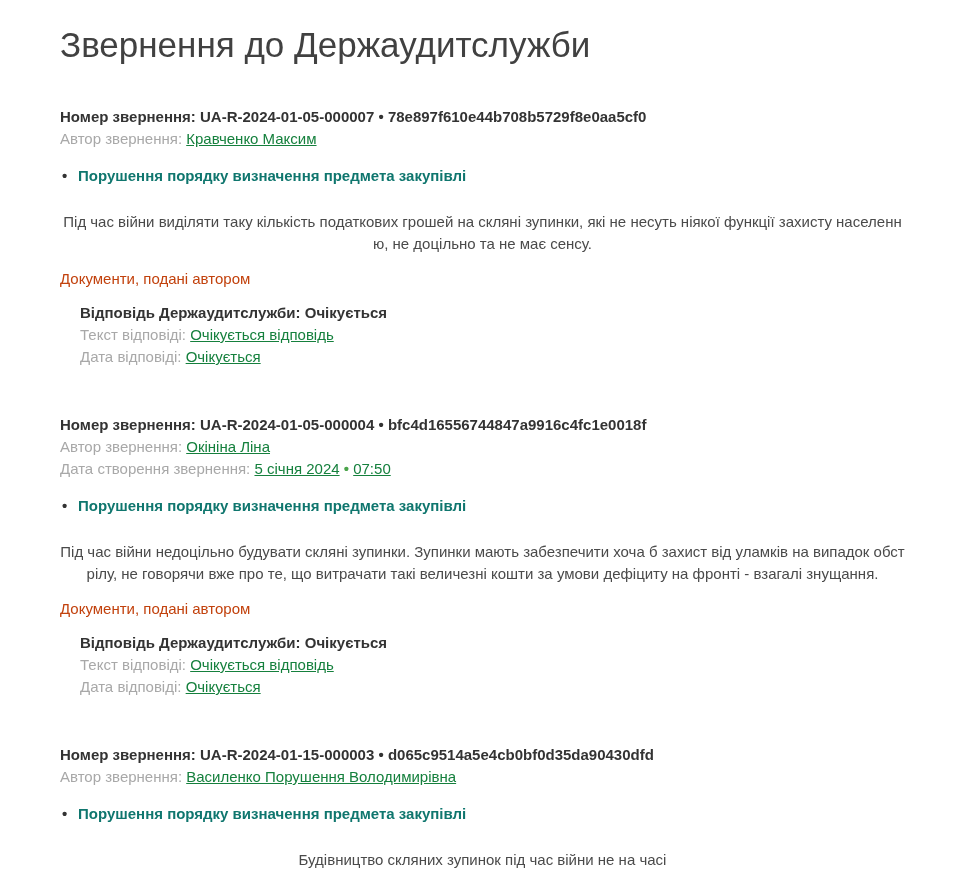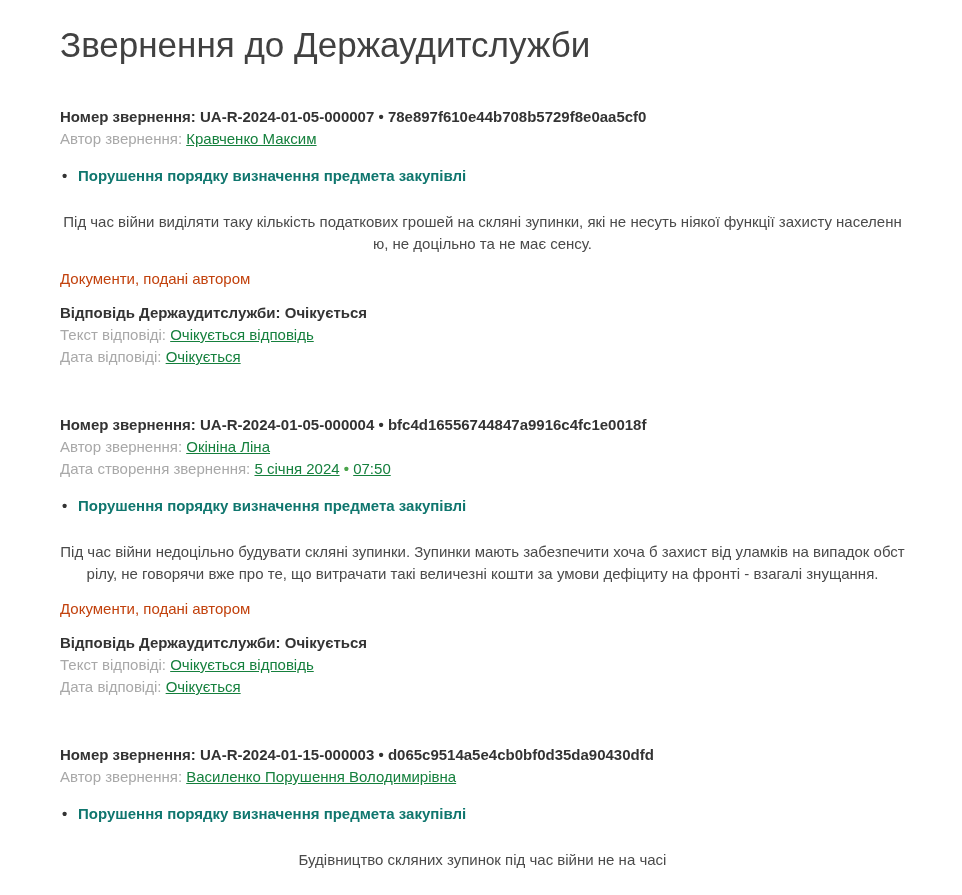--- a/index.html
+++ b/index.html
@@ -54,21 +54,21 @@
     color: #4a4a4a;
     word-break: break-all;
     margin: 0 0 13px 0;
     text-align: center;
   }
   a.doc-link {
     color: #c2410c;
     text-decoration: none;
     cursor: pointer;
   }
-  .response { margin-top: 12px; }
+  .response { margin-top: 12px; margin-left: 20px; }
 </style>
 </head>
 <body>
 
 <div class="page">
 
   <h1 class="page-title">Звернення до Держаудитслужби</h1>
 
   <div class="appeal">
     <div class="line bold-line"><span>Номер звернення:</span> <span>UA-R-2024-01-05-000007</span> <span class="hash-dot">•</span> <span>78e897f610e44b708b5729f8e0aa5cf0</span></div>

